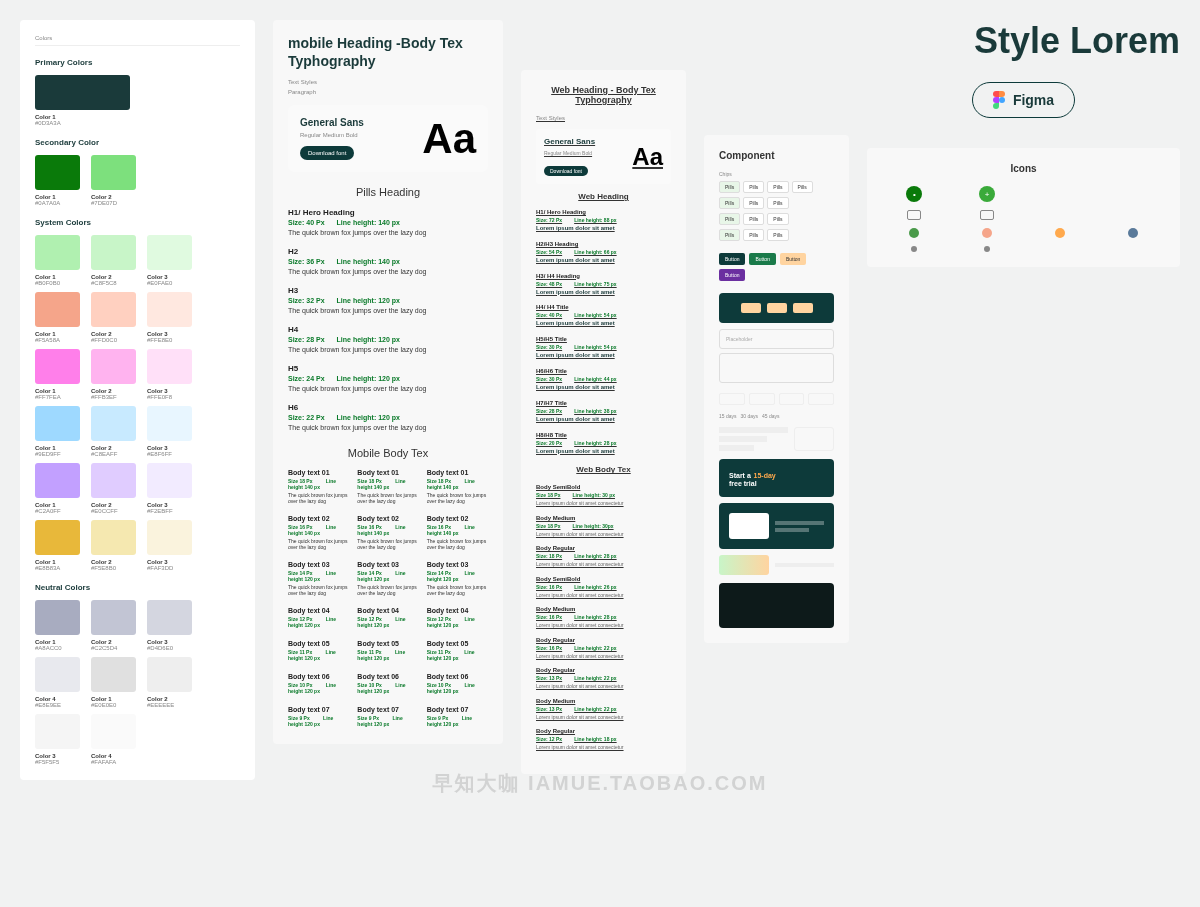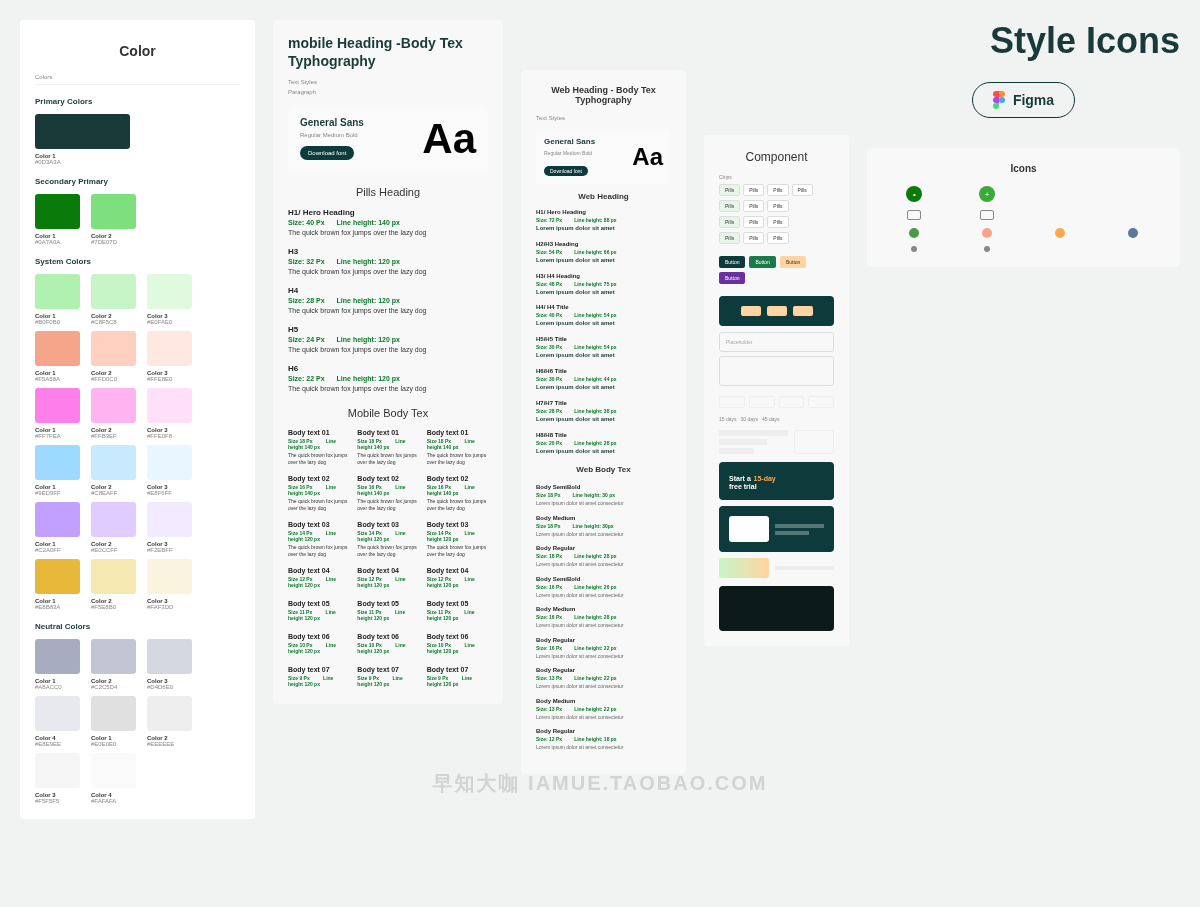--- a/index.html
+++ b/index.html
@@ -1,21 +1,21 @@
 <!DOCTYPE html>
 <html><head>
 <meta charset="utf-8">
 <style>
 * { margin: 0; padding: 0; box-sizing: border-box; }
 body { font-family: -apple-system, BlinkMacSystemFont, 'Segoe UI', sans-serif; background: #f1f2f2; padding: 20px; font-size: 10px; color: #333; }
 .wrap { display: flex; gap: 18px; max-width: 1160px; margin: 0 auto; align-items: flex-start; }
 .panel { background: #fff; border-radius: 4px; padding: 15px; }
 .col1 { width: 235px; flex-shrink: 0; }
 .col2 { width: 230px; flex-shrink: 0; }
-.col3 { width: 165px; flex-shrink: 0; }
+.col3 { width: 165px; flex-shrink: 0; text-decoration: underline; }
 .col4 { width: 145px; flex-shrink: 0; }
 .col5 { flex: 1; }
 
 .title-bar { text-align: center; font-weight: 600; font-size: 14px; padding: 8px 0 15px; }
 .section-label { font-size: 8px; font-weight: 600; color: #1a3a3a; margin: 12px 0 8px; }
 .tiny { font-size: 6px; color: #888; }
 .swatch { width: 45px; height: 35px; border-radius: 3px; display: inline-block; margin-right: 5px; margin-bottom: 2px; }
 .swatch-row { display: flex; flex-wrap: wrap; gap: 6px; }
 .swatch-item { display: flex; flex-direction: column; }
 .swatch-name { font-size: 6px; font-weight: 600; margin-top: 2px; }
@@ -45,21 +45,21 @@
 .web-font-card .font-name { font-size: 8px; }
 .web-font-card .big-aa { font-size: 24px; }
 .web-font-card .font-weights { font-size: 5px; }
 .web-font-card .dl-btn { font-size: 5px; padding: 2px 6px; }
 .web-item { margin-bottom: 8px; }
 .web-item .h-name { font-size: 6px; }
 .web-item .h-specs { font-size: 5px; }
 .web-item .h-sample { font-size: 6px; font-weight: 600; color: #1a3a3a; }
 .web-body-item .h-sample { font-size: 5px; color: #666; font-weight: 400; }
 
-.comp-title { text-align: center; font-size: 12px; font-weight: 400; margin-bottom: 10px; }
+.comp-title { font-size: 10px; font-weight: 700; margin-bottom: 10px; }
 .chip-row { display: flex; gap: 3px; flex-wrap: wrap; margin-bottom: 4px; }
 .chip { font-size: 5px; padding: 2px 5px; border-radius: 2px; }
 .btn-row { display: flex; gap: 4px; margin-bottom: 4px; flex-wrap: wrap; }
 .mini-btn { font-size: 5px; padding: 3px 6px; border-radius: 2px; background: #eee; }
 .dark-card { background: #0d3a3a; border-radius: 4px; padding: 10px; margin-bottom: 6px; }
 .dark-card-title { color: #fff; font-size: 7px; font-weight: 600; }
 .dark-card-sub { color: #ffa94d; font-size: 7px; font-weight: 600; }
 .footer-dark { background: #0d1a1a; border-radius: 4px; padding: 10px; height: 45px; }
 .input-box { border: 1px solid #ddd; border-radius: 3px; padding: 6px; margin-bottom: 4px; font-size: 5px; color: #aaa; }
 
@@ -75,33 +75,32 @@
 .watermark { position: fixed; top: 770px; left: 0; right: 0; text-align: center; font-size: 20px; font-weight: 600; color: rgba(180,180,180,0.5); pointer-events: none; letter-spacing: 2px; }
 .p { background:#f8f8f8; }
 </style>
 </head>
 <body>
 
 <div class="wrap">
 
 <div class="col1">
   <div class="panel">
-    <div class="title-bar">Color</div>
     <div class="tiny">Colors</div>
     <hr style="border:none;border-top:1px solid #eee;margin:4px 0 8px;">
     <div class="section-label">Primary Colors</div>
     <div class="swatch-row" id="primary-row">
           <div class="swatch-item">
             <div class="swatch" style="background:#1a3a3a;width:95px;"></div>
             <div class="swatch-name">Color 1</div>
             <div class="tiny">#0D3A3A</div>
           </div>
         </div>
 
-    <div class="section-label">Secondary Primary</div>
+    <div class="section-label">Secondary Color</div>
     <div class="swatch-row" id="secondary-row">
           <div class="swatch-item">
             <div class="swatch" style="background:#0a7a0a;"></div>
             <div class="swatch-name">Color 1</div>
             <div class="tiny">#0A7A0A</div>
           </div>
           <div class="swatch-item">
             <div class="swatch" style="background:#7de07d;"></div>
             <div class="swatch-name">Color 2</div>
             <div class="tiny">#7DE07D</div>
@@ -263,20 +262,25 @@
       <div class="big-aa">Aa</div>
     </div>
     <div class="section-heading">Pills Heading</div>
     <div id="mobile-headings">
           <div class="h-item">
             <div class="h-name">H1/ Hero Heading</div>
             <div class="h-specs"><span>Size: 40 Px</span><span>Line height: 140 px</span></div>
             <div class="h-sample">The quick brown fox jumps over the lazy dog</div>
           </div>
           <div class="h-item">
+            <div class="h-name">H2</div>
+            <div class="h-specs"><span>Size: 36 Px</span><span>Line height: 140 px</span></div>
+            <div class="h-sample">The quick brown fox jumps over the lazy dog</div>
+          </div>
+          <div class="h-item">
             <div class="h-name">H3</div>
             <div class="h-specs"><span>Size: 32 Px</span><span>Line height: 120 px</span></div>
             <div class="h-sample">The quick brown fox jumps over the lazy dog</div>
           </div>
           <div class="h-item">
             <div class="h-name">H4</div>
             <div class="h-specs"><span>Size: 28 Px</span><span>Line height: 120 px</span></div>
             <div class="h-sample">The quick brown fox jumps over the lazy dog</div>
           </div>
           <div class="h-item">
@@ -585,21 +589,21 @@
     </div>
     <div style="display:flex;gap:6px;margin-bottom:8px;align-items:center;">
       <div style="width:50px;height:20px;background:linear-gradient(90deg,#c8f5c8,#ffd4a0);border-radius:3px;"></div>
       <div style="flex:1;height:4px;background:#eee;"></div>
     </div>
     <div class="footer-dark"></div>
   </div>
 </div>
 
 <div class="col5">
-  <div class="style-guide-title">Style Icons</div>
+  <div class="style-guide-title">Style Lorem</div>
   <div style="text-align:center;margin-bottom:30px;">
     <div class="figma-badge">
       <div class="figma-icon">
         <span style="background:#ff4d4d;top:0;left:0;border-radius:3px 0 0 3px;"></span>
         <span style="background:#ff8c42;top:0;left:6px;border-radius:0 3px 3px 0;"></span>
         <span style="background:#b142ff;top:6px;left:0;border-radius:3px 0 0 3px;"></span>
         <span style="background:#42a5ff;top:6px;left:6px;border-radius:50%;"></span>
         <span style="background:#42d97d;top:12px;left:0;border-radius:3px 0 3px 3px;"></span>
       </div>
       <span>Figma</span>

